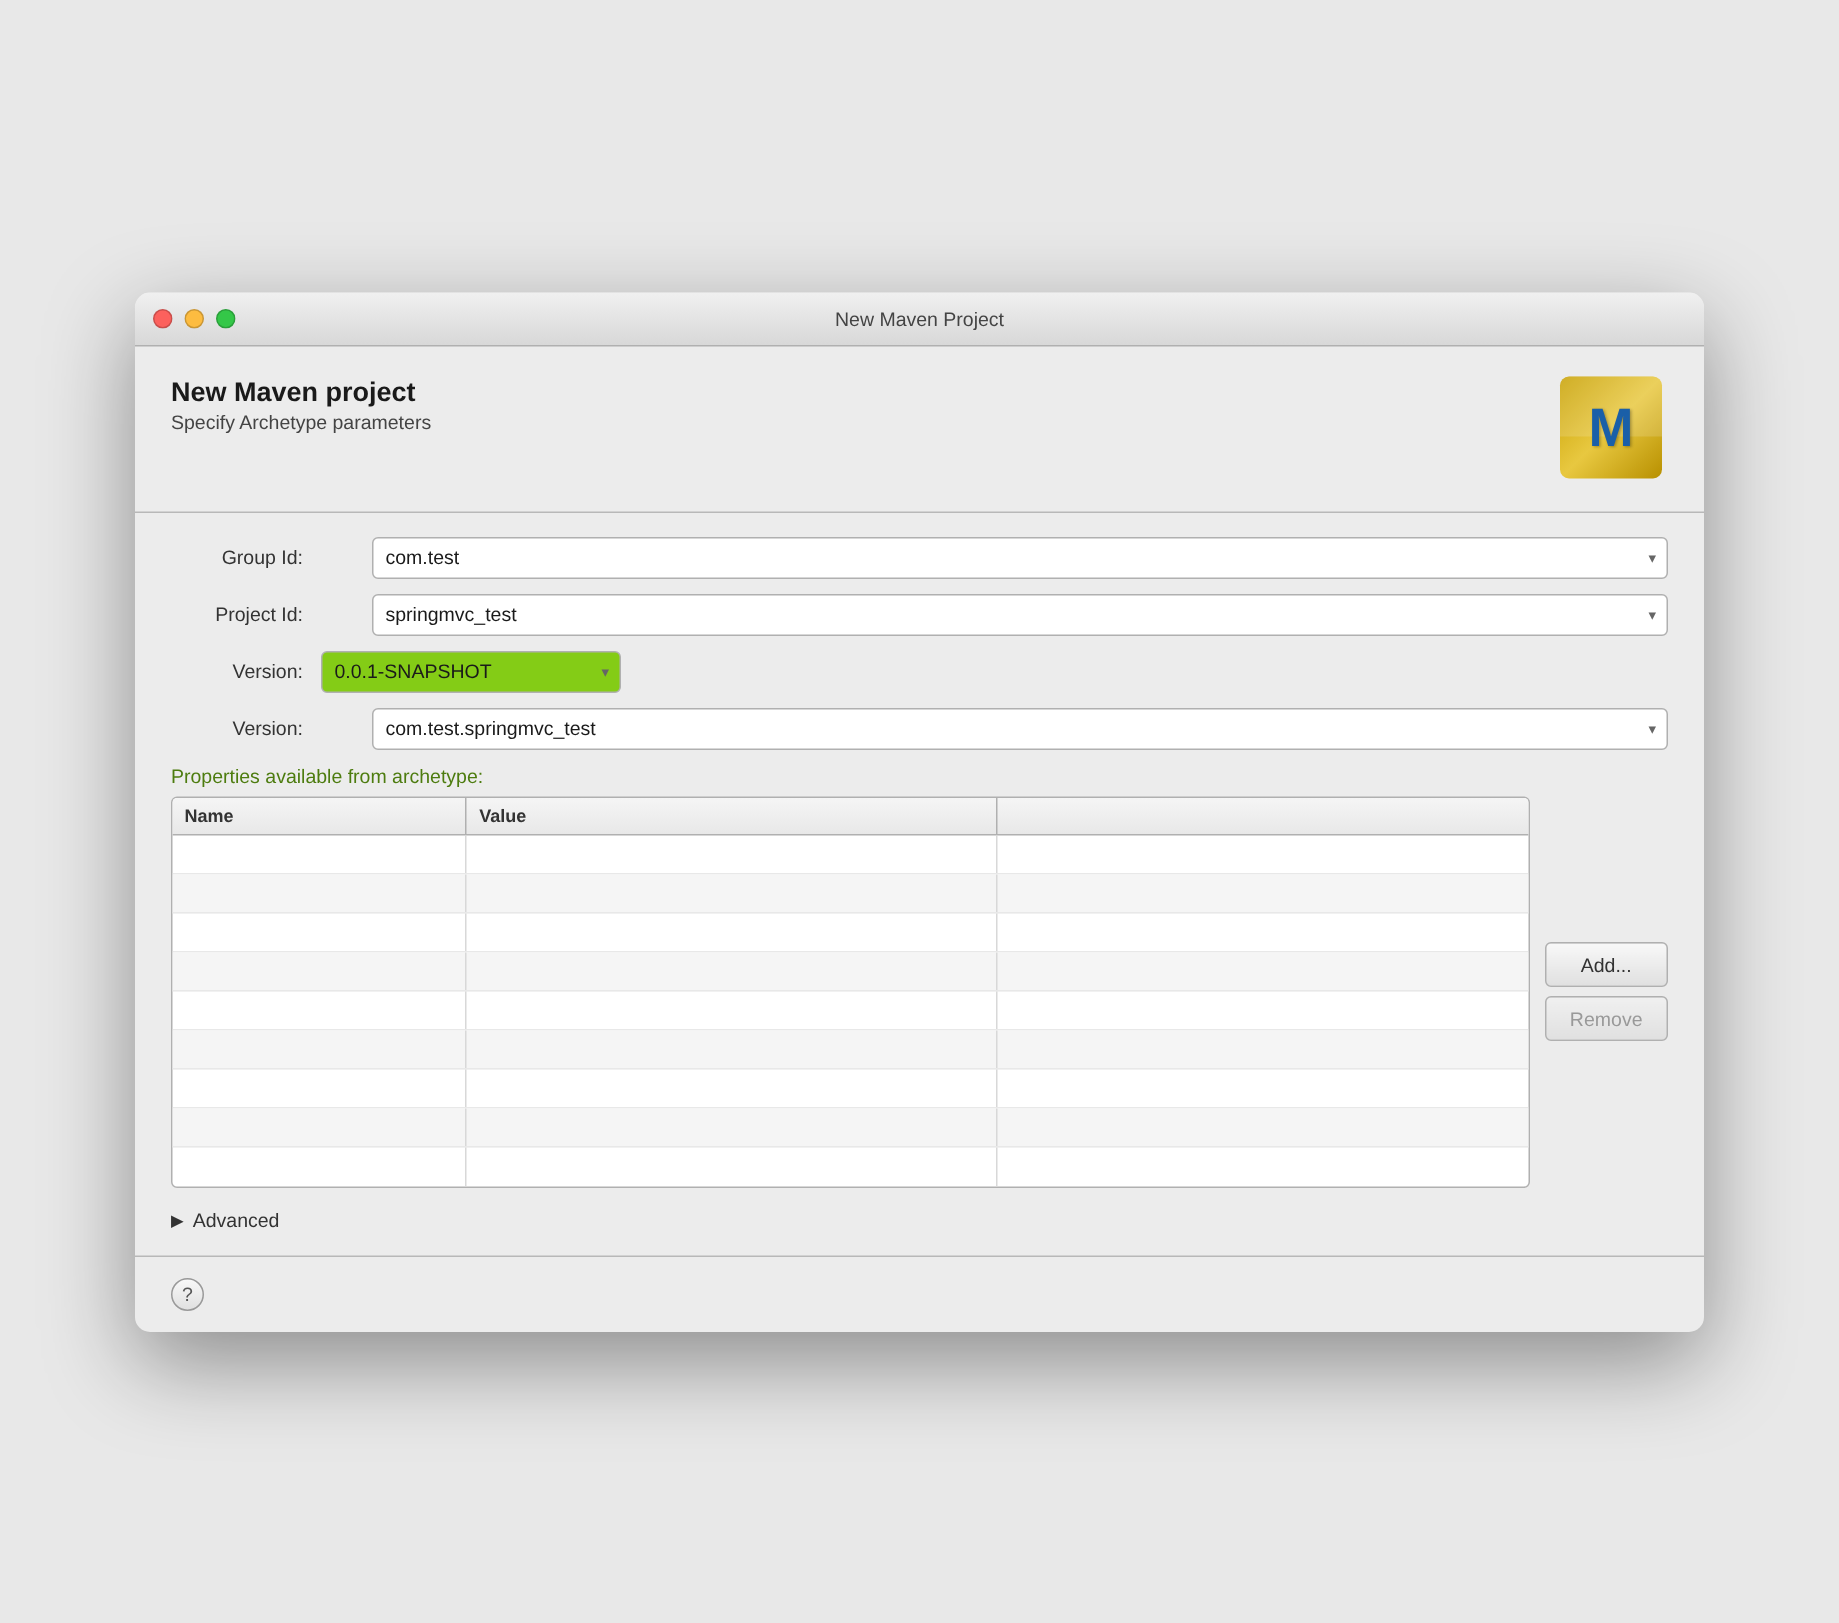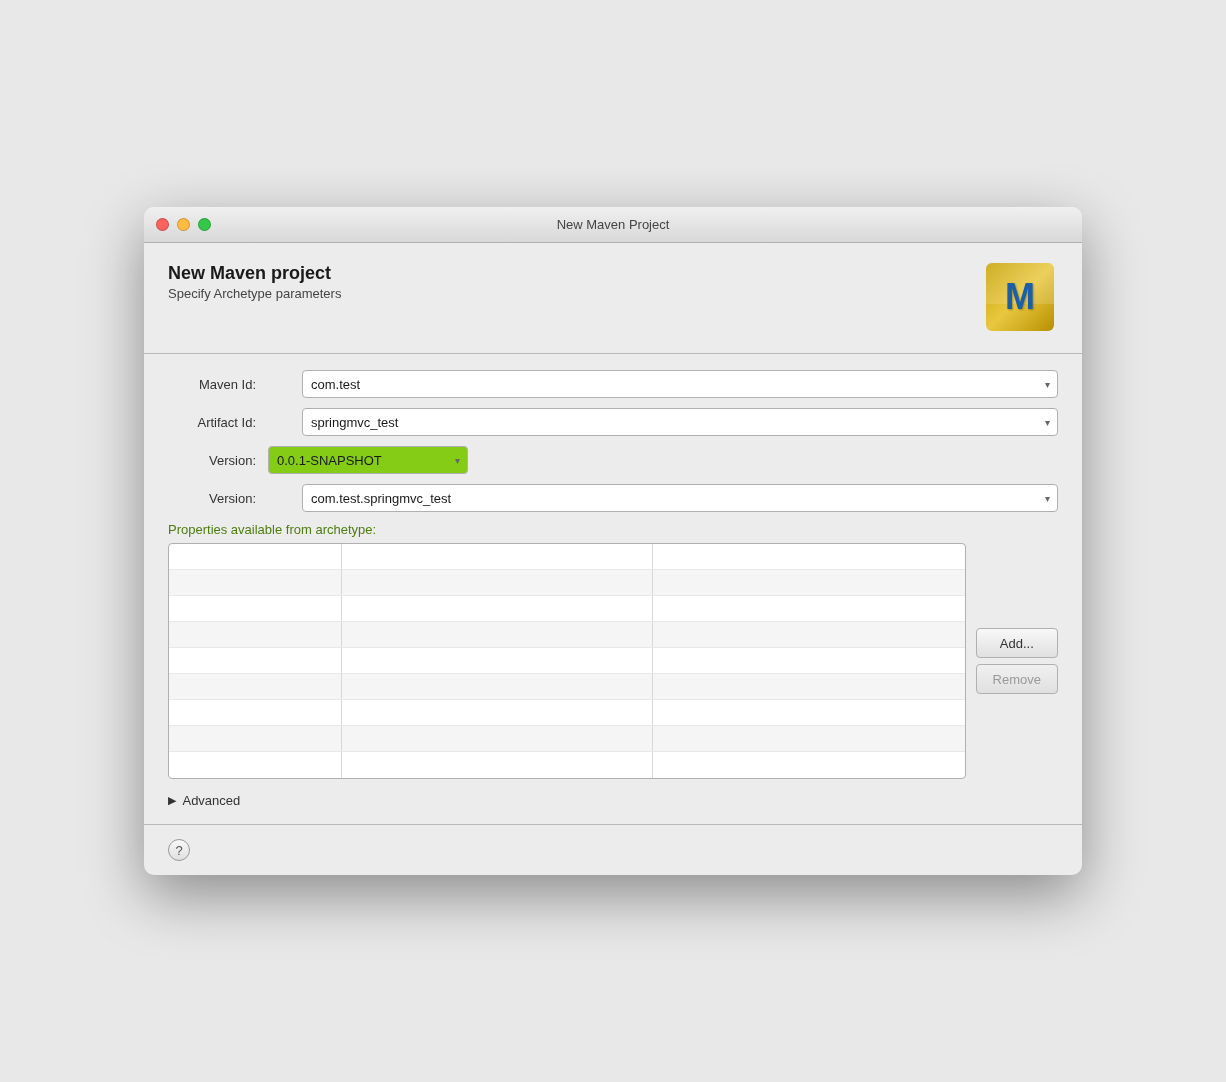--- a/index.html
+++ b/index.html
@@ -6,21 +6,21 @@
     body {
       font-family: -apple-system, BlinkMacSystemFont, "Helvetica Neue", Arial, sans-serif;
       font-size: 13px;
       background: #e8e8e8;
       display: flex;
       justify-content: center;
       align-items: center;
       min-height: 100vh;
     }
     .window {
-      width: 938px;
+      width: 1046px;
       background: #ececec;
       border-radius: 10px;
       box-shadow: 0 20px 60px rgba(0,0,0,0.4);
       overflow: hidden;
       display: flex;
       flex-direction: column;
     }
     .title-bar {
       background: linear-gradient(to bottom, #f0f0f0, #d8d8d8);
       height: 36px;
@@ -327,29 +327,29 @@
           <span class="maven-m">M</span>
         </div>
       </div>
     </div>
 
     <div class="separator-line"></div>
 
     <div class="form-area">
 
       <div class="form-row">
-        <div class="form-label">Maven Id:</div>
+        <div class="form-label">Group Id:</div>
         <div class="form-input-wrapper">
           <input class="form-input" type="text" value="com.test" style="">
           <span class="dropdown-arrow">▾</span>
         </div>
       </div>
 
       <div class="form-row">
-        <div class="form-label">Artifact Id:</div>
+        <div class="form-label">Project Id:</div>
         <div class="form-input-wrapper">
           <input class="form-input" type="text" value="springmvc_test" style="">
           <span class="dropdown-arrow">▾</span>
         </div>
       </div>
 
       <div class="form-row">
         <div class="form-label">Version:</div>
         <div class="version-select-wrapper">
           <select class="version-select">
@@ -365,20 +365,25 @@
           <input class="form-input" type="text" value="com.test.springmvc_test" style="">
           <span class="dropdown-arrow">▾</span>
         </div>
       </div>
     </div>
 
     <div class="properties-label">Properties available from archetype:</div>
 
     <div class="table-area">
       <div class="properties-table">
+        <div class="table-header">
+          <div class="table-header-cell">Name</div>
+          <div class="table-header-cell">Value</div>
+          <div class="table-header-cell"></div>
+        </div>
         <div class="table-body">
           <div class="table-row">
               <div class="table-cell"></div>
               <div class="table-cell"></div>
               <div class="table-cell"></div>
             </div>
           <div class="table-row">
               <div class="table-cell"></div>
               <div class="table-cell"></div>
               <div class="table-cell"></div>

